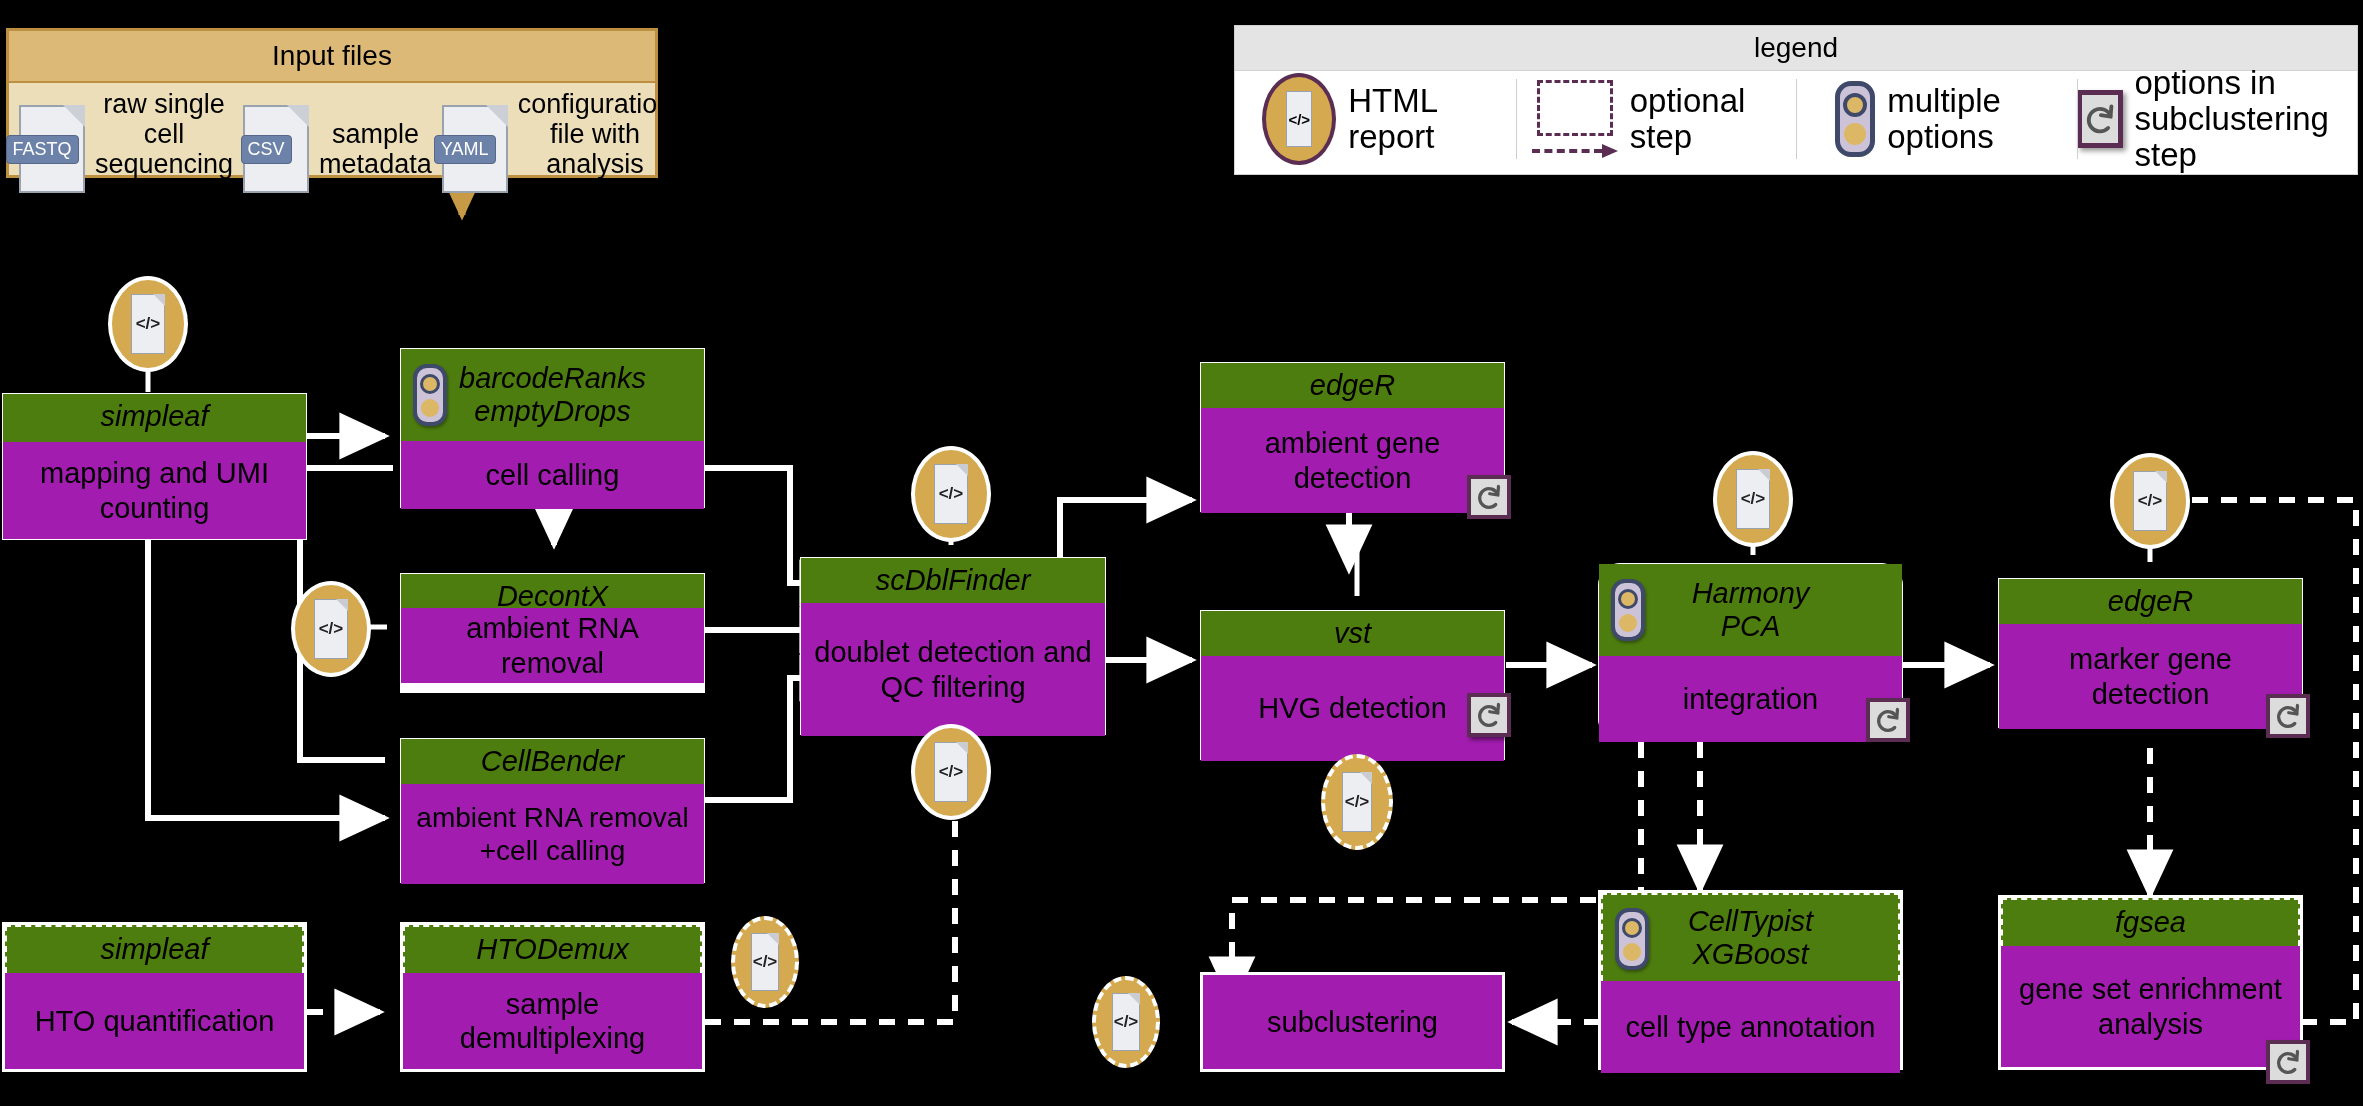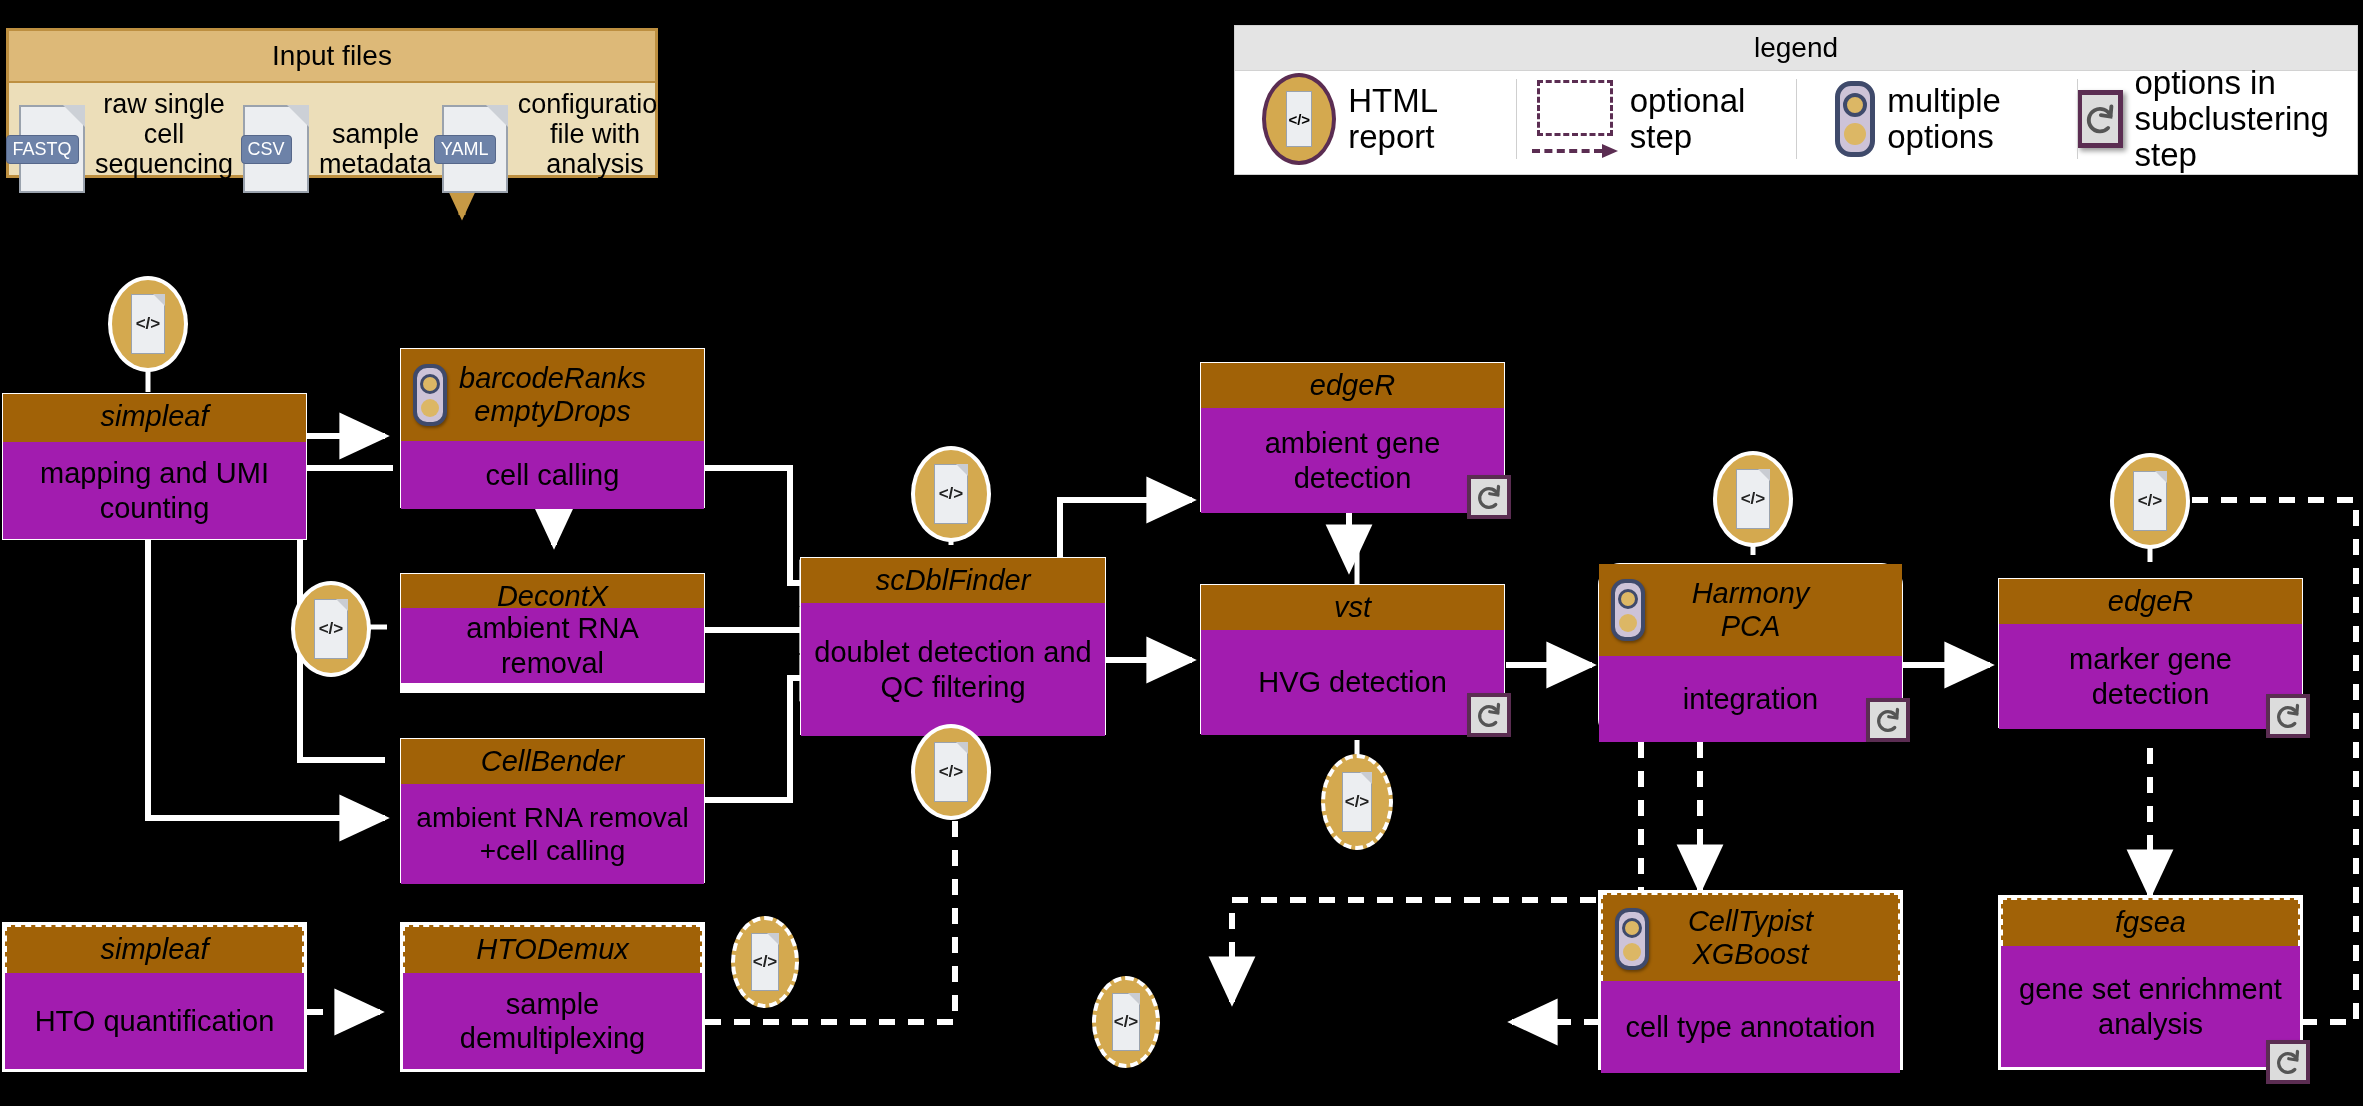--- a/index.html
+++ b/index.html
@@ -5,21 +5,21 @@
 <style>
   html,body{margin:0;padding:0;background:#000;}
   body{width:2363px;height:1106px;position:relative;overflow:hidden;
        font-family:"Liberation Sans","DejaVu Sans",sans-serif;color:#000;}
   #stage{position:absolute;left:0;top:0;width:2363px;height:1106px;}
 
   
   .node{position:absolute;background:#fff;box-sizing:border-box;z-index:6;}
   .node.solid{border:1px solid #fff;}
   .node.optional{border:3px dashed #fff;background:#fff;}
-  .node .hdr{background:#a16207;font-style:italic;text-align:center;
+  .node .hdr{background:#4d7c0f;font-style:italic;text-align:center;
              line-height:1.15;padding:6px 4px;box-sizing:border-box;}
   .node .bdy{background:#a21caf;text-align:center;line-height:1.18;
              padding:8px 12px;box-sizing:border-box;
              display:flex;align-items:center;justify-content:center;
              flex-direction:column;}
   .node.optional .hdr{border:2px dashed #fff;border-bottom:none;margin:-0px;}
   .f28{font-size:29px;}
   .f27{font-size:28px;}
 
   
@@ -265,21 +265,21 @@
   <div class="node solid" style="left:800px;top:557px;width:306px;height:178px;">
     <div class="hdr f28" style="height:45px">scDblFinder</div>
     <div class="bdy f28" style="height:133px">doublet detection and QC filtering</div>
   </div>
 
   <div class="node solid" style="left:1200px;top:362px;width:305px;height:150px;">
     <div class="hdr f28" style="height:45px">edgeR</div>
     <div class="bdy f28" style="height:105px">ambient gene detection</div>
   </div>
 
-  <div class="node solid" style="left:1200px;top:584px;width:305px;height:150px;">
+  <div class="node solid" style="left:1200px;top:610px;width:305px;height:150px;">
     <div class="hdr f28" style="height:45px">vst</div>
     <div class="bdy f28" style="height:105px">HVG detection</div>
   </div>
 
   <div class="node solid" style="left:1598px;top:563px;width:305px;height:178px;border-radius:22px;">
     <div class="hdr f28" style="height:92px;position:relative;display:flex;flex-direction:column;justify-content:center;">
       <div class="multi" style="left:12px;top:15px;">
         <i class="ring"></i>
           <i></i>
       </div>
@@ -309,20 +309,23 @@
       <div class="multi" style="left:12px;top:13px;">
         <i class="ring"></i>
           <i></i>
       </div>
       <div>CellTypist</div>
       <div>XGBoost</div>
     </div>
     <div class="bdy f28" style="height:92px">cell type annotation</div>
   </div>
 
+  <div class="node optional" style="left:1200px;top:972px;width:305px;height:100px;">
+    <div class="bdy f28" style="height:100%">subclustering</div>
+  </div>
 
   <div class="node optional" style="left:1998px;top:895px;width:305px;height:175px;">
     <div class="hdr f28" style="height:48px">fgsea</div>
     <div class="bdy f28" style="height:121px">gene set enrichment analysis</div>
   </div>
 
   <div class="repeat" style="left:1467px;top:475px;">
     <svg viewBox="0 0 24 24" fill="none" stroke="#555" stroke-width="2.6" stroke-linecap="round">
       <path d="M19 10a7.5 7.5 0 1 0-1.6 8"></path>
         <path d="M19.6 3.6 19 10.4l-6.4-1"></path>

